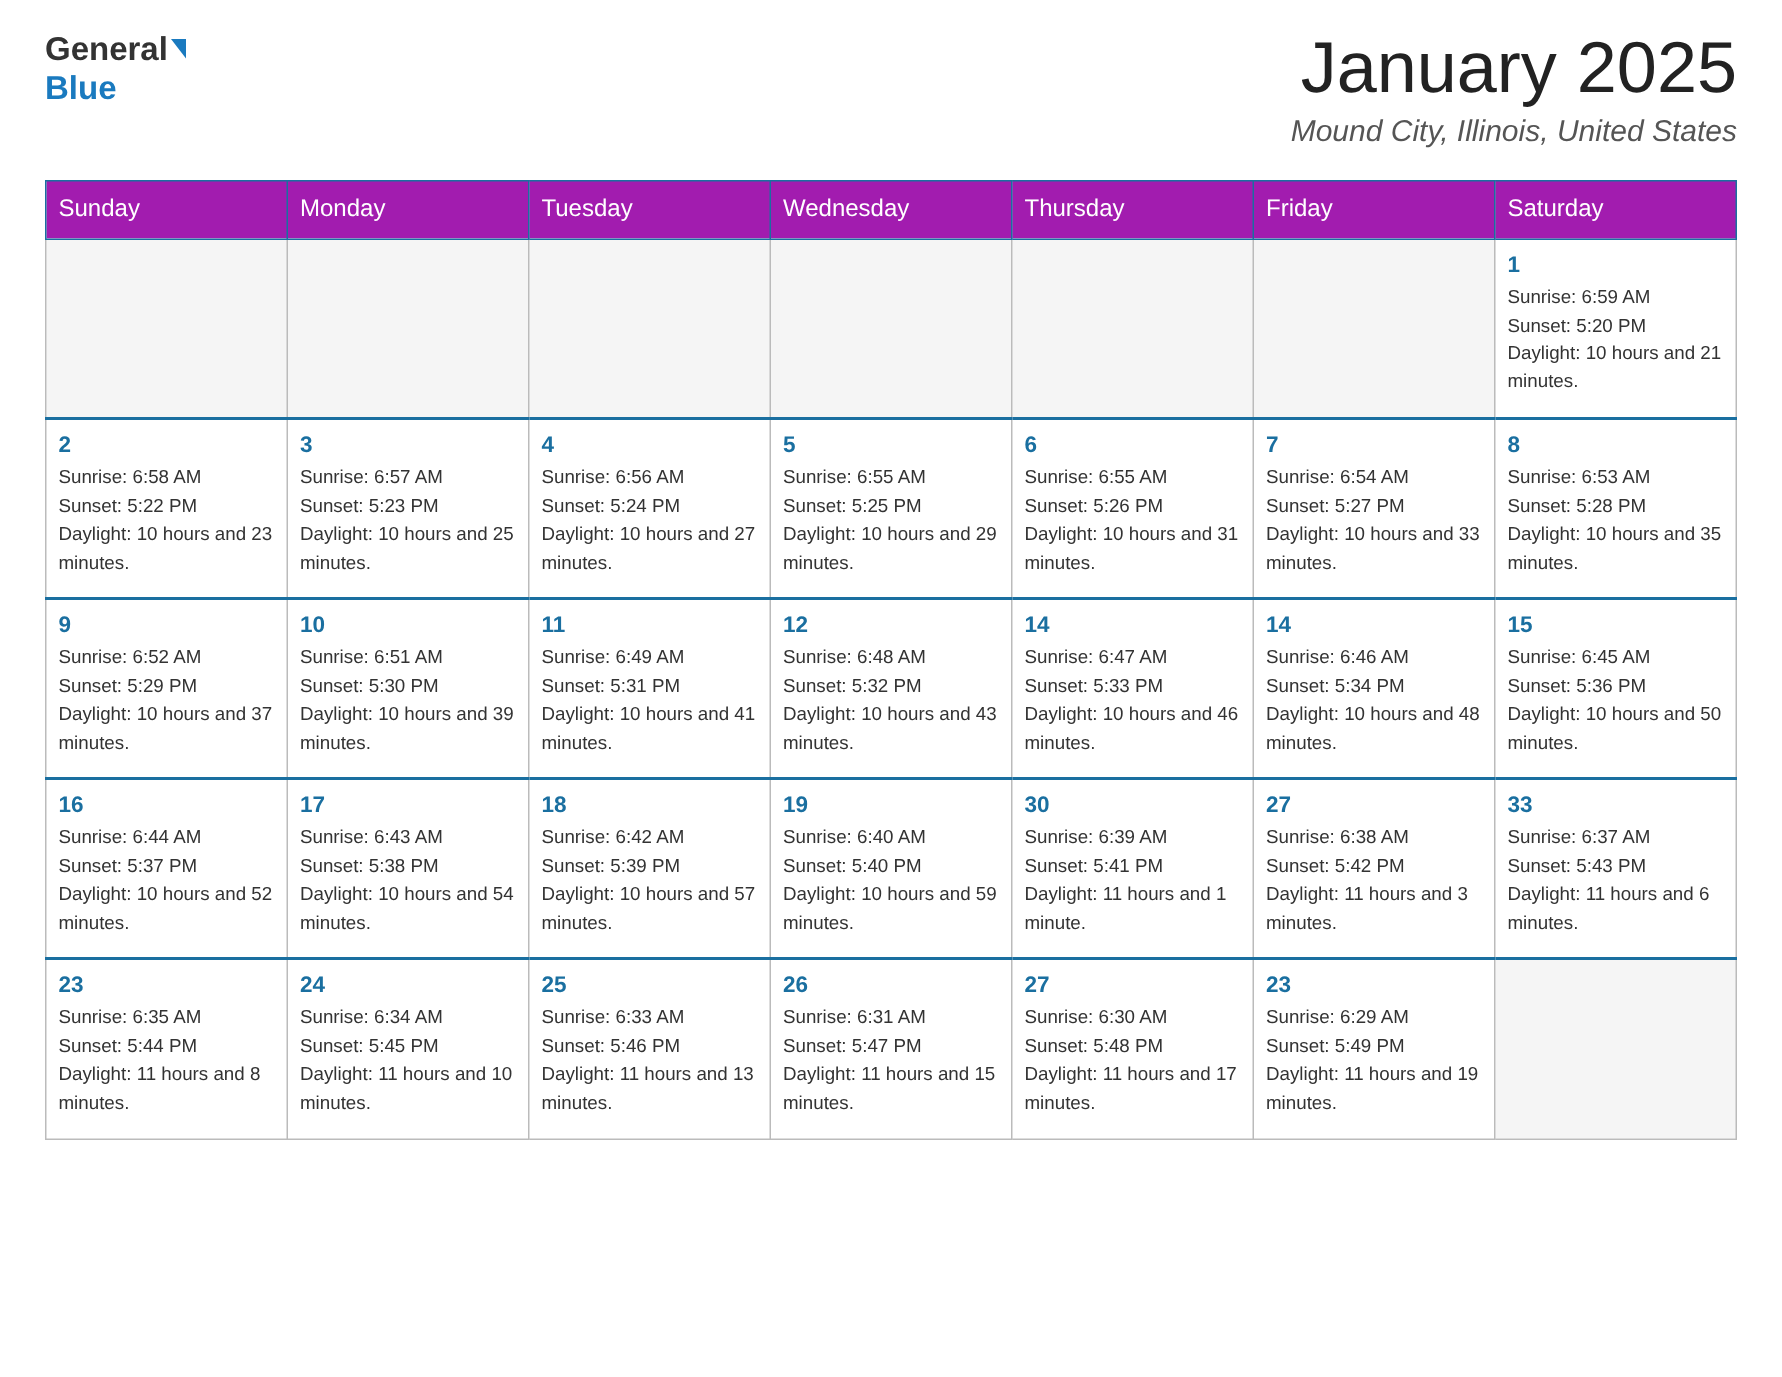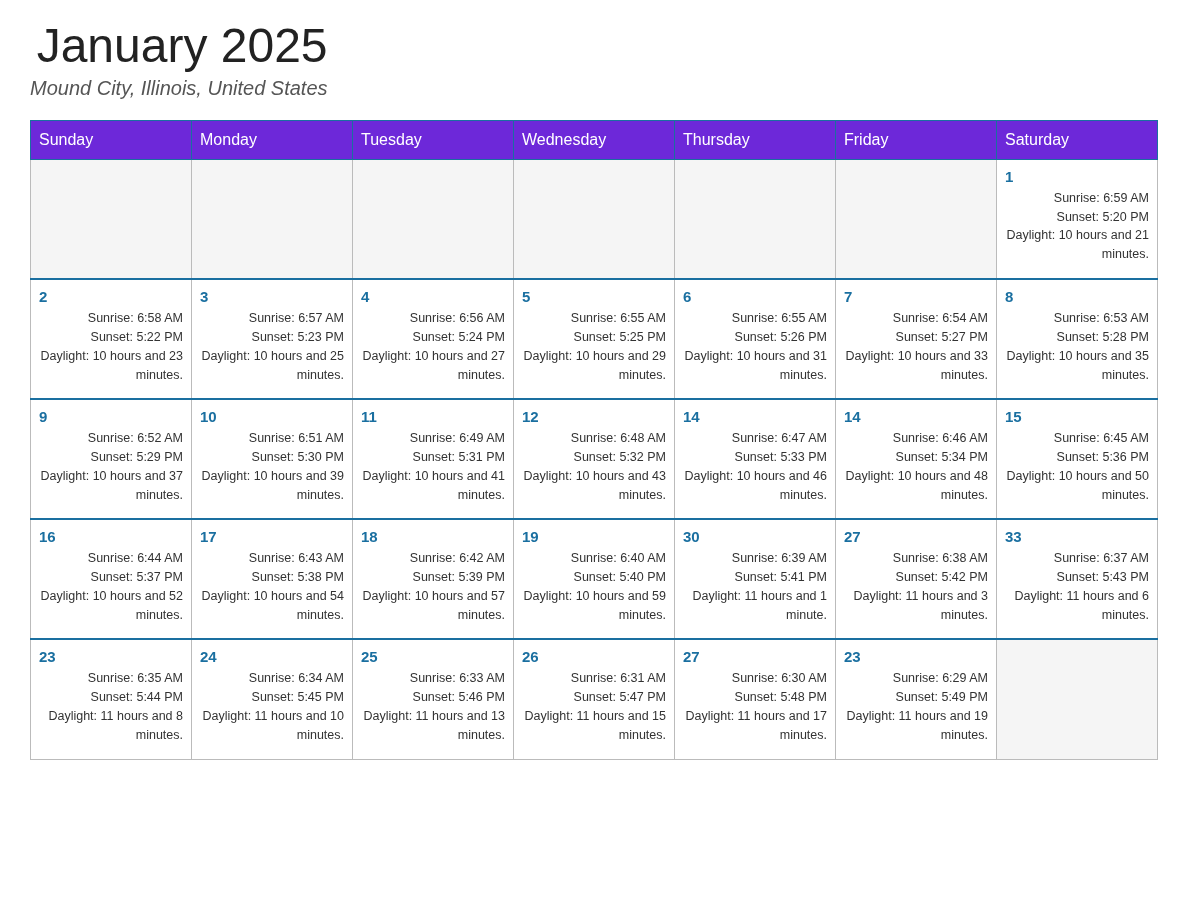--- a/index.html
+++ b/index.html
@@ -56,21 +56,21 @@
       color: #555;
       margin-top: 4px;
       font-style: italic;
     }
     .calendar {
       width: 100%;
       border-collapse: collapse;
       border: 1px solid #aaa;
     }
     .calendar th {
-      background: #6d28d9;
+      background: #a21caf;
       color: #fff;
       font-size: 16px;
       font-weight: normal;
       padding: 10px 8px;
       text-align: left;
       border: 1px solid #1a6fa0;
       margin-left: 20px;
     }
     .calendar td {
       vertical-align: top;
@@ -84,33 +84,38 @@
       font-size: 15px;
       font-weight: bold;
       color: #1a6fa0;
       display: block;
       margin-bottom: 4px;
     }
     .day-info {
       font-size: 12.5px;
       color: #333;
       line-height: 1.5;
-      text-align: right;
     }
     .empty-cell {
       background: #f5f5f5;
     }
     .row-border td {
       border-top: 2px solid #1a6fa0;
     }
   </style>
 </head>
 <body>
 
 <div class="header">
+  <div class="logo">
+    <div>
+      <span class="logo-general">General</span><span class="logo-triangle"></span>
+    </div>
+    <span class="logo-blue">Blue</span>
+  </div>
   <div class="title-area">
     <div class="month-title">January 2025</div>
     <div class="location">Mound City, Illinois, United States</div>
   </div>
 </div>
 
 <table class="calendar">
   <thead>
     <tr>
       <th>Sunday</th>

